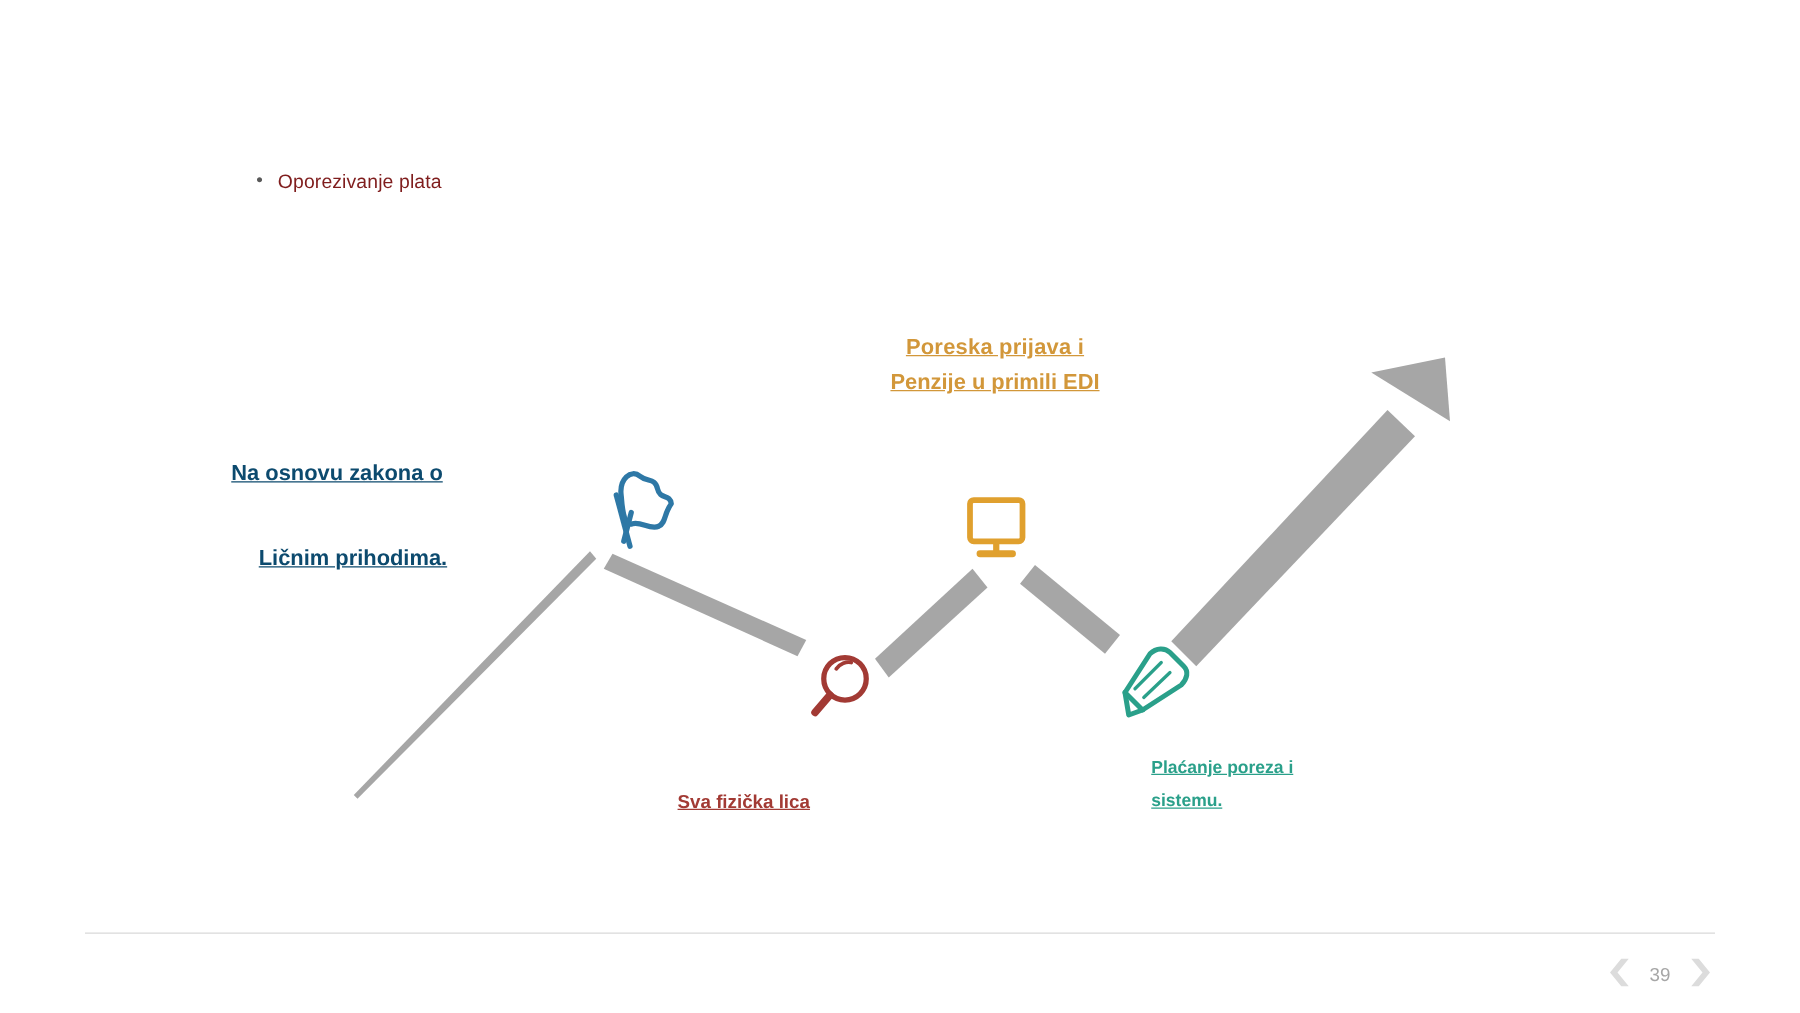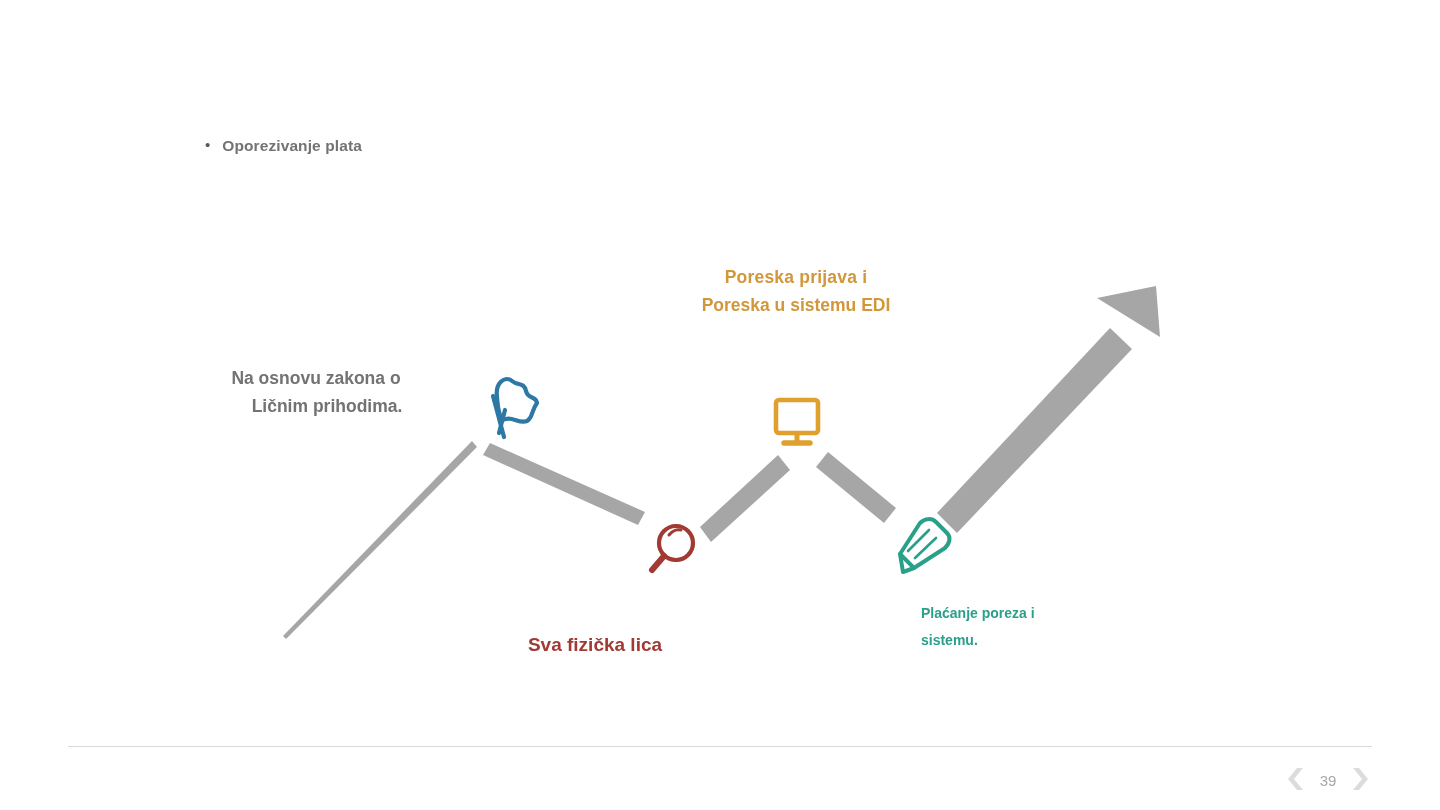--- a/index.html
+++ b/index.html
@@ -29,23 +29,23 @@
     align-items: baseline;
     gap: 12px;
   }
   .bullet-dot {
     color: #595959;
     font-size: 15px;
     line-height: 1;
     transform: translateY(-1px);
   }
   .bullet-text {
-    color: #737373;
+    color: #7f1d1d;
     font-size: 15.5px;
-    font-weight: 700;
+    font-weight: 400;
     letter-spacing: .1px;
     white-space: nowrap;
   }
 
   
   .diagram {
     position: absolute;
     left: 0;
     top: 0;
     width: 1440px;
@@ -53,29 +53,29 @@
     pointer-events: none;
   }
 
   
   .callout {
     position: absolute;
     font-weight: 700;
     line-height: 1.62;
     white-space: nowrap;
   }
-  .callout .l1, .callout .l2 { display: block; }
+  .callout .l1, .callout .l2 { display: block; text-decoration: underline; }
 
   .callout-gold  { color: #D2973A; font-size: 17.5px; text-align: center; left: 648px; top: 263px; width: 296px; }
-  .callout-blue  { color: #737373; font-size: 17.5px; text-align: center; left: 185px; top: 364px; width: 262px; }
-  .callout-red   { color: #A23A34; font-size: 19px; text-align: center; left: 432px; top: 630px; width: 296px; }
+  .callout-blue  { color: #0c4a6e; font-size: 17.5px; left: 185px; top: 364px; width: 262px; }
+  .callout-red   { color: #A23A34; font-size: 15px; text-align: center; left: 432px; top: 630px; width: 296px; }
   .callout-teal  { color: #2AA08A; font-size: 14px; line-height: 1.95; left: 921px; top: 600px; }
 
   .callout-gold .l1 { letter-spacing: .2px; }
-  .callout-blue .l2 { padding-left: 22px; }
+  .callout-blue .l2 { padding-left: 22px; margin-top: 40px; }
   .callout-red  .l1 { padding-left: 30px; }
 
   
   .footer-rule {
     position: absolute;
     left: 68px;
     top: 746px;
     width: 1304px;
     height: 1px;
     background: #D9D9D9;
@@ -157,21 +157,21 @@
                L 920,523
                C 925,518 932,518 936,522 Z"></path>
       <path d="M914,568 L903,572 L900,554"></path>
       <path d="M929,530 L908,551" stroke-width="2.6"></path>
       <path d="M936,538 L915,558" stroke-width="2.6"></path>
     </g>
   </svg>
 
   <div class="callout callout-gold">
     <span class="l1">Poreska prijava i</span>
-    <span class="l2">Poreska u sistemu EDI</span>
+    <span class="l2">Penzije u primili EDI</span>
   </div>
 
   <div class="callout callout-blue">
     <span class="l1">Na osnovu zakona o</span>
     <span class="l2">Ličnim prihodima.</span>
   </div>
 
   <div class="callout callout-red">
     <span class="l1">Sva fizička lica</span>
   </div>

